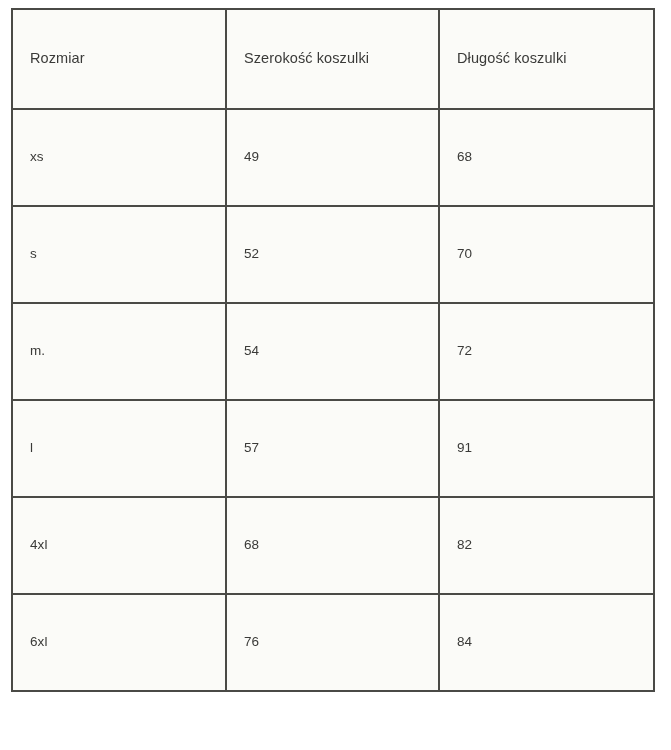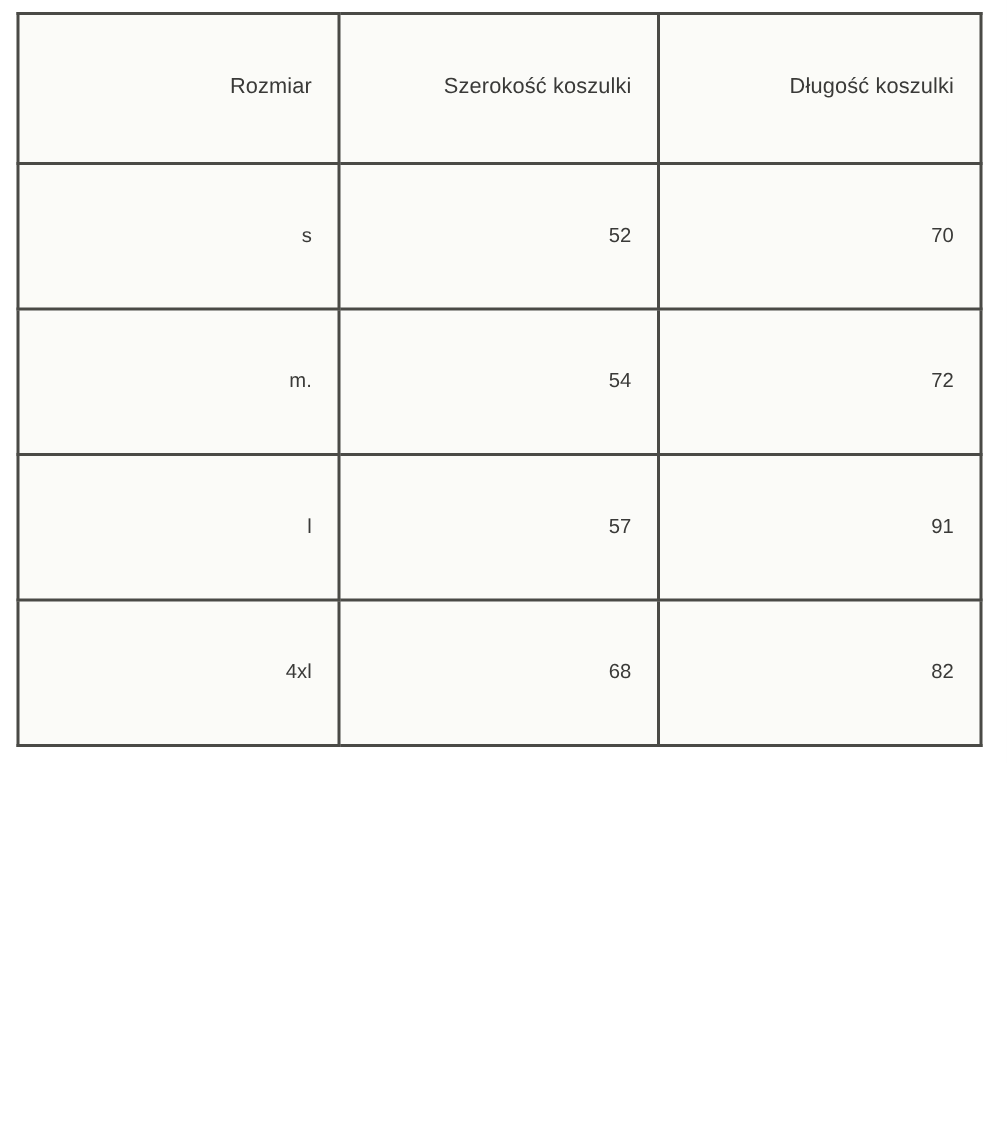--- a/index.html
+++ b/index.html
@@ -39,21 +39,21 @@
   }
 
   table.size-table col.col-size   { width: 214px; }
   table.size-table col.col-width  { width: 213px; }
   table.size-table col.col-length { width: 215px; }
 
   table.size-table th,
   table.size-table td {
     border: 2px solid #4a4a46;
     background: #fbfbf8;
-    text-align: right;
+    text-align: left;
     vertical-align: middle;
     font-weight: normal;
     color: #3a3a38;
     padding: 17px;
     line-height: 1.2;
   }
 
   table.size-table thead th {
     height: 64px;
     font-size: 14.5px;
@@ -80,20 +80,25 @@
       </colgroup>
       <thead>
         <tr>
           <th>Rozmiar</th>
           <th>Szerokość koszulki</th>
           <th>Długość koszulki</th>
         </tr>
       </thead>
       <tbody>
 
+        <tr>
+          <td>xs</td>
+          <td>49</td>
+          <td>68</td>
+        </tr>
 
         <tr>
           <td>s</td>
           <td>52</td>
           <td>70</td>
         </tr>
 
         <tr>
           <td>m.</td>
           <td>54</td>
@@ -109,18 +114,23 @@
 
 
 
         <tr>
           <td>4xl</td>
           <td>68</td>
           <td>82</td>
         </tr>
 
 
+        <tr>
+          <td>6xl</td>
+          <td>76</td>
+          <td>84</td>
+        </tr>
 
       </tbody>
     </table>
   </div>
 
 </div>
 
 </body></html>

